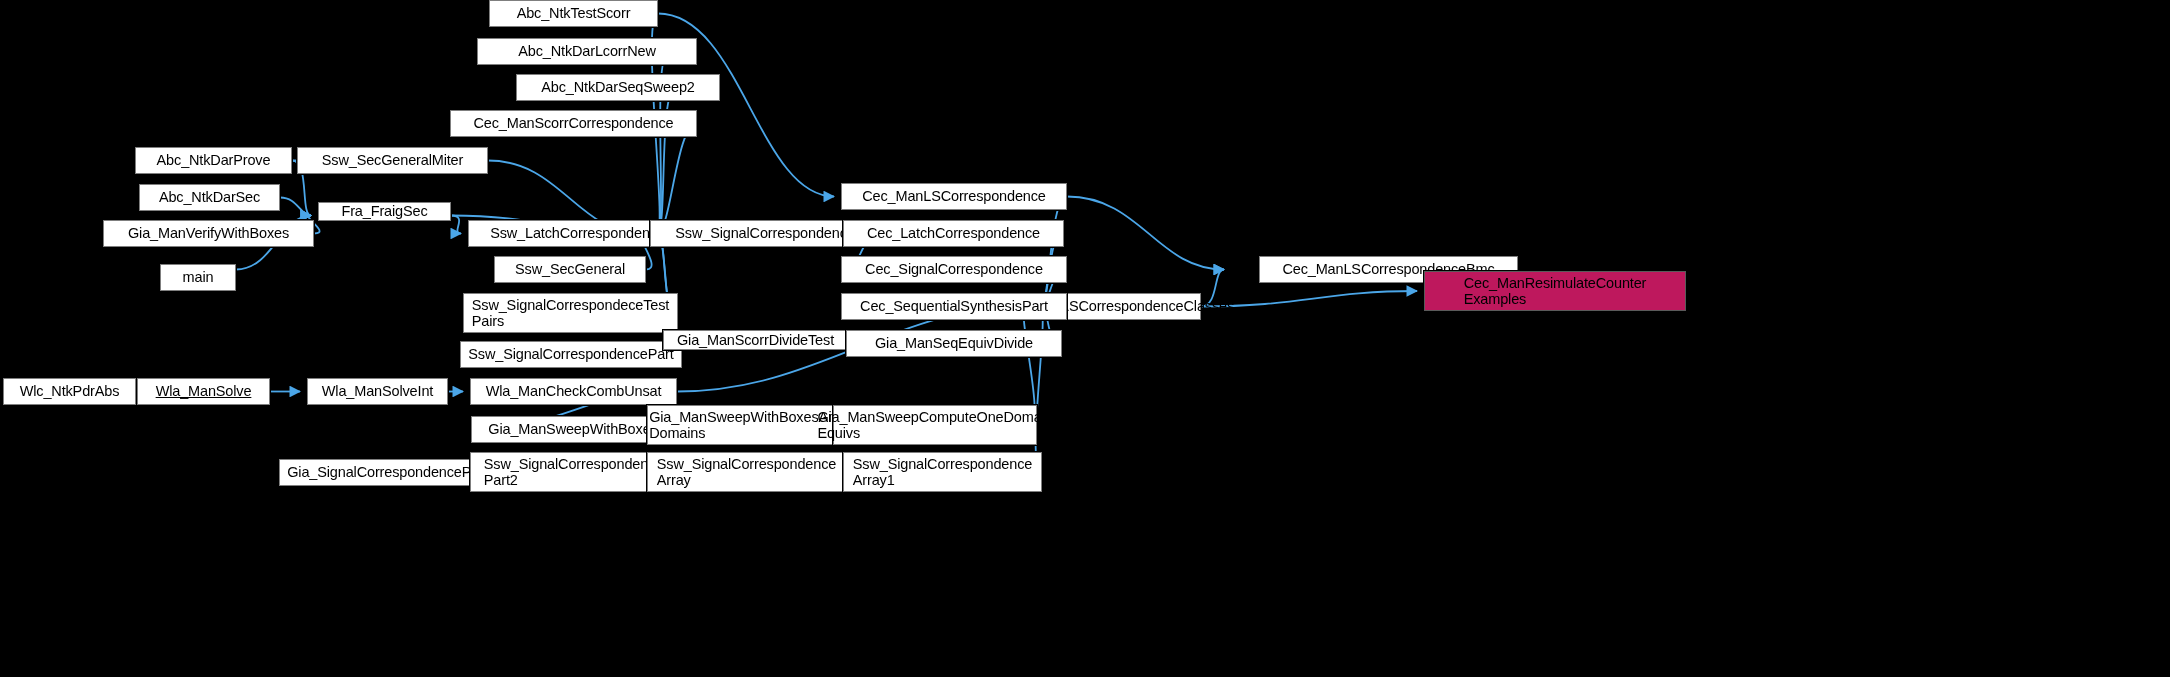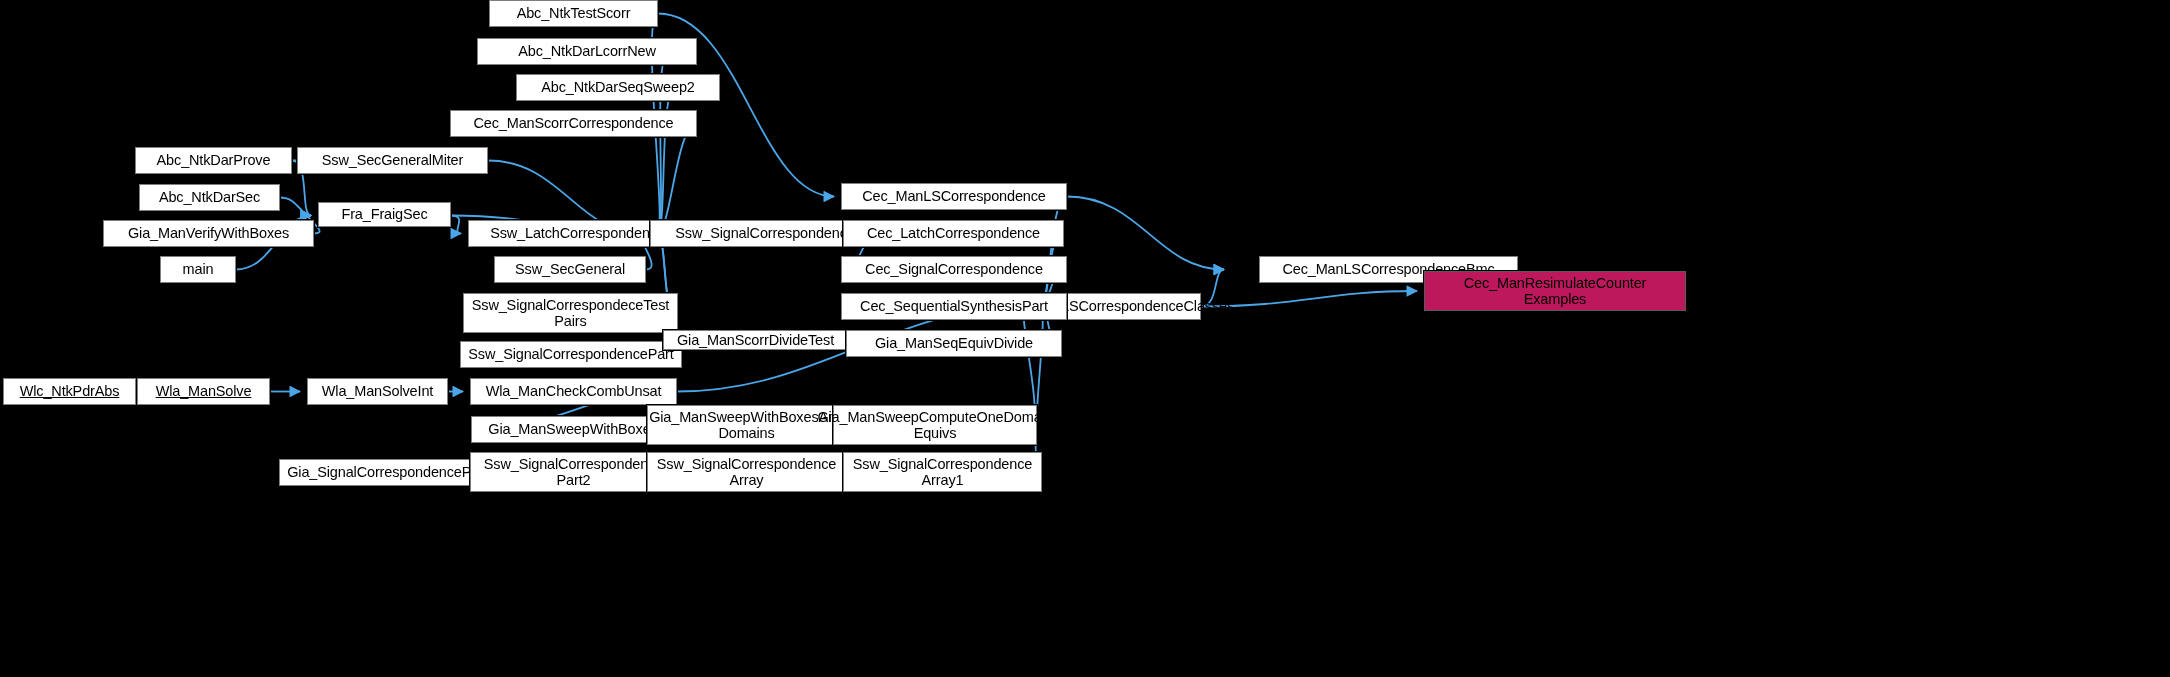--- a/index.html
+++ b/index.html
@@ -28,21 +28,21 @@
     box-sizing: border-box;
     background: #ffffff;
     border: 1px solid #7f7f7f;
     outline: 1px solid #000000;
     color: #000000;
     font-size: 14.5px;
     line-height: 1.12;
     display: flex;
     align-items: center;
     justify-content: center;
-    text-align: center;
+    text-align: left;
     white-space: pre-line;
     letter-spacing: -0.15px;
     z-index: 5;
   }
   .node.highlight {
     background: #be185d;
     border: 1px solid #5a5a5a;
   }
 </style>
 </head>
@@ -98,40 +98,40 @@
       <path d="M 1042 472 C 1024 472, 1051 306.5, 1040 306.5" fill="none" stroke="#4ba6e8" stroke-width="1.8" marker-end="url(#ah)"></path>
     </svg>
   <div id="node-layer">
       <div class="node" style="left: 489px; top: 0px; width: 169px; height: 27px;">Abc_NtkTestScorr</div>
       <div class="node" style="left: 477px; top: 38px; width: 220px; height: 27px;">Abc_NtkDarLcorrNew</div>
       <div class="node" style="left: 472px; top: 74px; width: 204px; height: 27px; margin-left: 44px;">Abc_NtkDarSeqSweep2</div>
       <div class="node" style="left: 450px; top: 110px; width: 247px; height: 27px;">Cec_ManScorrCorrespondence</div>
       <div class="node" style="left: 135px; top: 147px; width: 157px; height: 27px;">Abc_NtkDarProve</div>
       <div class="node" style="left: 297px; top: 147px; width: 191px; height: 27px;">Ssw_SecGeneralMiter</div>
       <div class="node" style="left: 139px; top: 184px; width: 141px; height: 27px;">Abc_NtkDarSec</div>
-      <div class="node" style="left: 318px; top: 202px; width: 133px; height: 25px;">Fra_FraigSec</div>
+      <div class="node" style="left: 318px; top: 202px; width: 133px; height: 19px;">Fra_FraigSec</div>
       <div class="node" style="left: 103px; top: 220px; width: 211px; height: 27px;">Gia_ManVerifyWithBoxes</div>
       <div class="node" style="left: 468px; top: 220px; width: 219px; height: 27px;">Ssw_LatchCorrespondence</div>
       <div class="node" style="left: 650px; top: 220px; width: 230px; height: 27px;">Ssw_SignalCorrespondence</div>
       <div class="node" style="left: 841px; top: 183px; width: 226px; height: 27px;">Cec_ManLSCorrespondence</div>
       <div class="node" style="left: 843px; top: 220px; width: 221px; height: 27px;">Cec_LatchCorrespondence</div>
-      <div class="node" style="left: 160px; top: 256px; width: 76px; height: 27px;">main</div>
+      <div class="node" style="left: 160px; top: 264px; width: 76px; height: 27px;">main</div>
       <div class="node" style="left: 494px; top: 256px; width: 152px; height: 27px;">Ssw_SecGeneral</div>
       <div class="node" style="left: 841px; top: 256px; width: 226px; height: 27px;">Cec_SignalCorrespondence</div>
       <div class="node" style="left: 1231px; top: 256px; width: 259px; height: 27px; margin-left: 28px;">Cec_ManLSCorrespondenceBmc</div>
       <div class="node highlight" style="left: 1424px; top: 271px; width: 262px; height: 40px;">Cec_ManResimulateCounter
 Examples</div>
       <div class="node" style="left: 463px; top: 293px; width: 215px; height: 40px;">Ssw_SignalCorrespondeceTest
 Pairs</div>
       <div class="node" style="left: 1033px; top: 293px; width: 168px; height: 27px;">Cec_ManLSCorrespondenceClasses</div>
       <div class="node" style="left: 841px; top: 293px; width: 226px; height: 27px;">Cec_SequentialSynthesisPart</div>
       <div class="node" style="left: 460px; top: 341px; width: 222px; height: 27px;">Ssw_SignalCorrespondencePart</div>
       <div class="node" style="left: 663px; top: 330px; width: 185px; height: 20px;">Gia_ManScorrDivideTest</div>
       <div class="node" style="left: 846px; top: 330px; width: 216px; height: 27px;">Gia_ManSeqEquivDivide</div>
-      <div class="node" style="left: 3px; top: 378px; width: 133px; height: 27px; text-decoration: underline;">Wlc_NtkPdrAbs</div>
+      <div class="node" style="left: 3px; top: 378px; width: 133px; height: 27px;">Wlc_NtkPdrAbs</div>
       <div class="node" style="left: 137px; top: 378px; width: 133px; height: 27px; text-decoration: underline;">Wla_ManSolve</div>
       <div class="node" style="left: 307px; top: 378px; width: 141px; height: 27px;">Wla_ManSolveInt</div>
       <div class="node" style="left: 470px; top: 378px; width: 207px; height: 27px;">Wla_ManCheckCombUnsat</div>
       <div class="node" style="left: 471px; top: 416px; width: 204px; height: 27px;">Gia_ManSweepWithBoxes</div>
       <div class="node" style="left: 647px; top: 405px; width: 199px; height: 40px;">Gia_ManSweepWithBoxesAnd
 Domains</div>
       <div class="node" style="left: 825px; top: 405px; width: 204px; height: 40px; margin-left: 8px;">Gia_ManSweepComputeOneDomain
 Equivs</div>
       <div class="node" style="left: 279px; top: 459px; width: 217px; height: 27px;">Gia_SignalCorrespondencePart</div>
       <div class="node" style="left: 470px; top: 452px; width: 207px; height: 40px;">Ssw_SignalCorrespondence

